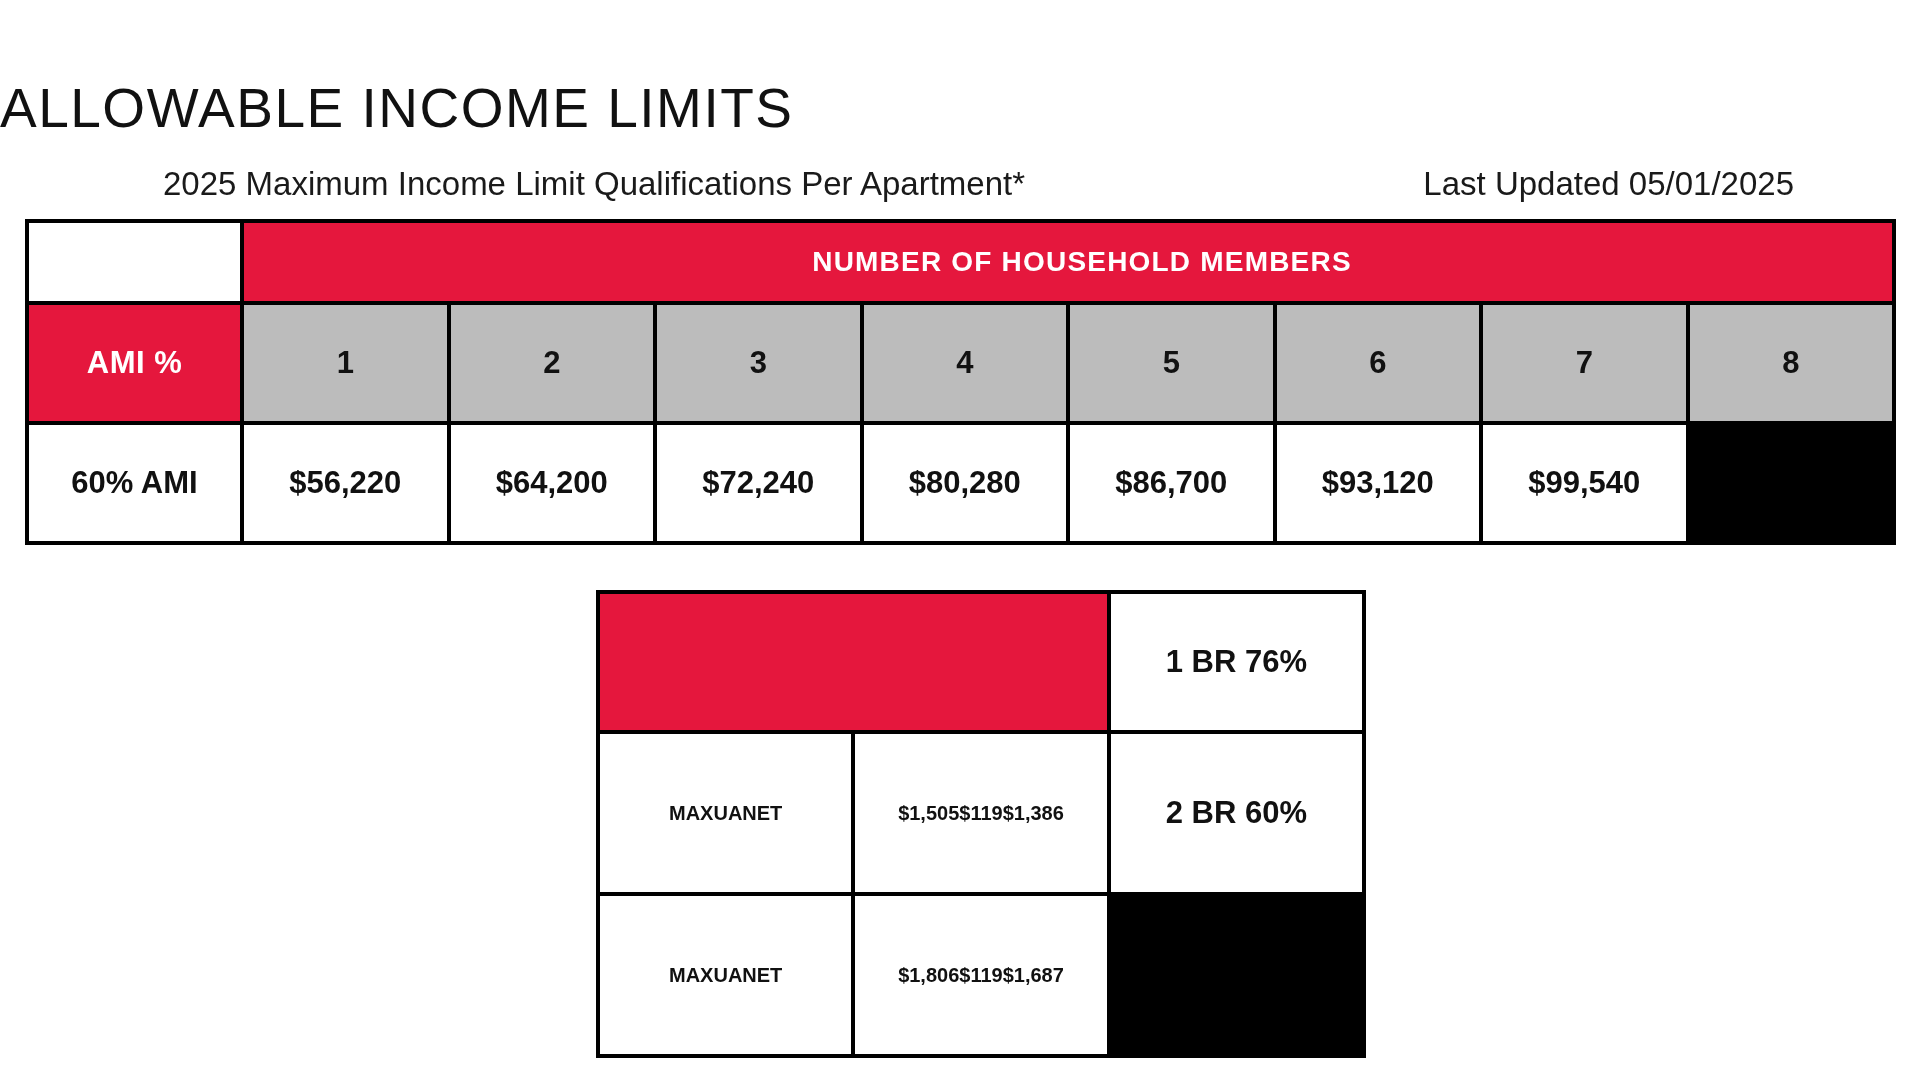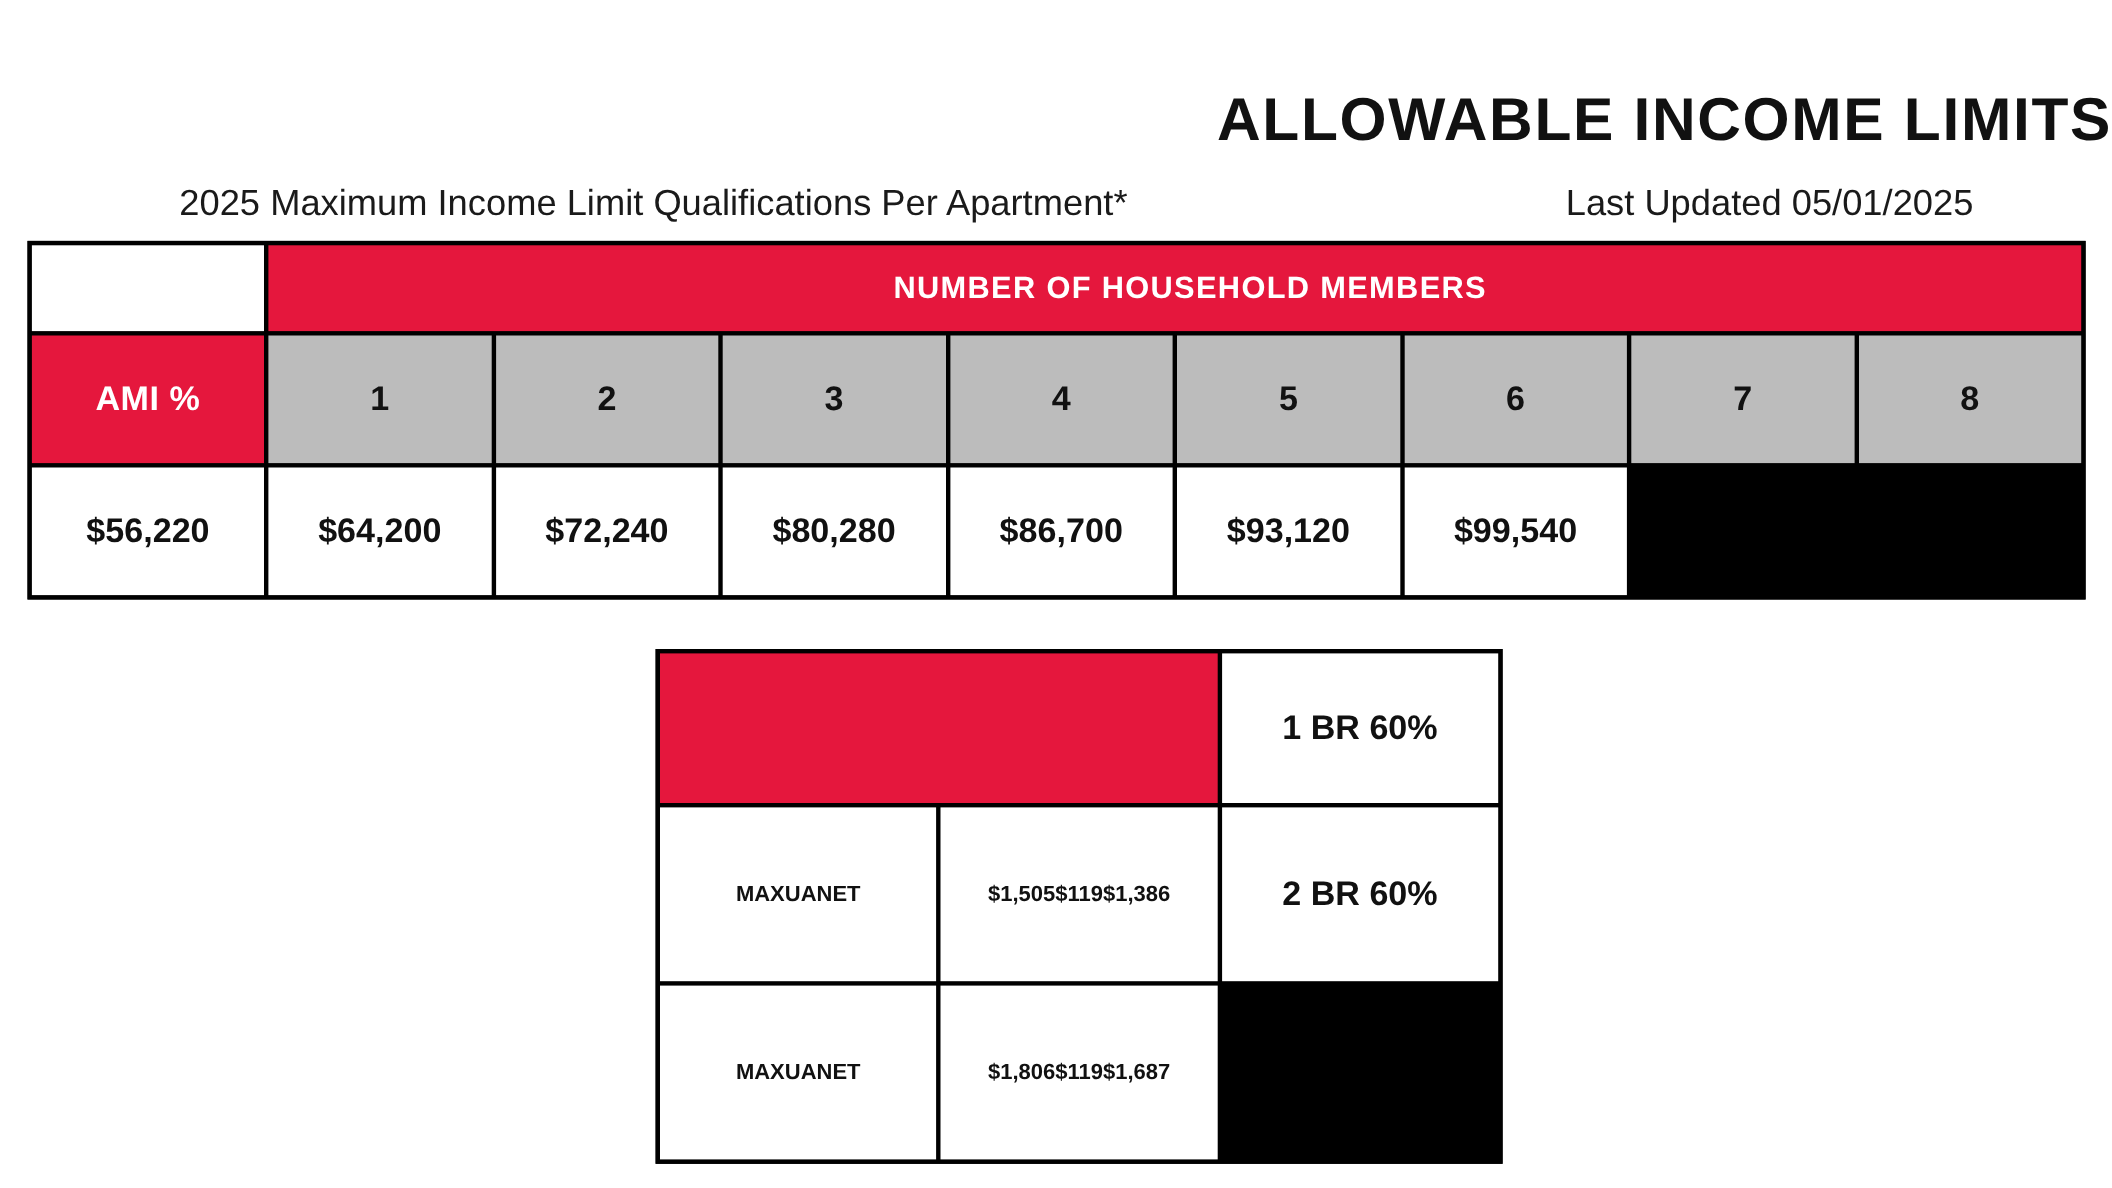--- a/index.html
+++ b/index.html
@@ -9,23 +9,23 @@
     font-family: "Liberation Sans", sans-serif;
     color: #111111;
     overflow: hidden;
     position: relative;
   }
 
   
   .page-title {
     position: absolute;
     top: 76px; left: 0; right: 0;
-    text-align: right;
+    text-align: left;
     font-size: 55px;
-    font-weight: 700;
+    font-weight: 400;
     letter-spacing: 1.5px;
     color: #111111;
   }
   .sub-row {
     position: absolute;
     top: 165px; left: 163px; right: 126px;
     display: flex;
     justify-content: space-between;
     align-items: flex-end;
     font-size: 33px;
@@ -126,34 +126,35 @@
   <div class="cell red ami-header">AMI %</div>
   <div class="cell gray count-cell">1</div>
   <div class="cell gray count-cell">2</div>
   <div class="cell gray count-cell">3</div>
   <div class="cell gray count-cell">4</div>
   <div class="cell gray count-cell">5</div>
   <div class="cell gray count-cell">6</div>
   <div class="cell gray count-cell">7</div>
   <div class="cell gray count-cell">8</div>
 
+  <div class="cell label-cell">60% AMI</div>
   <div class="cell value-cell">$56,220</div>
   <div class="cell value-cell">$64,200</div>
   <div class="cell value-cell">$72,240</div>
   <div class="cell value-cell">$80,280</div>
   <div class="cell value-cell">$86,700</div>
   <div class="cell value-cell">$93,120</div>
   <div class="cell value-cell">$99,540</div>
 </div>
 
 <div class="grid-table rent-table">
 
   <div class="cell red blank-header"></div>
 
-  <div class="cell br-label">1 BR 60%</div>
+  <div class="cell br-label">1 BR 76%</div>
   <div class="cell tri-lines">
     <span>MAX</span>
     <span>UA</span>
     <span>NET</span>
   </div>
   <div class="cell tri-lines">
     <span>$1,505</span>
     <span>$119</span>
     <span>$1,386</span>
   </div>

